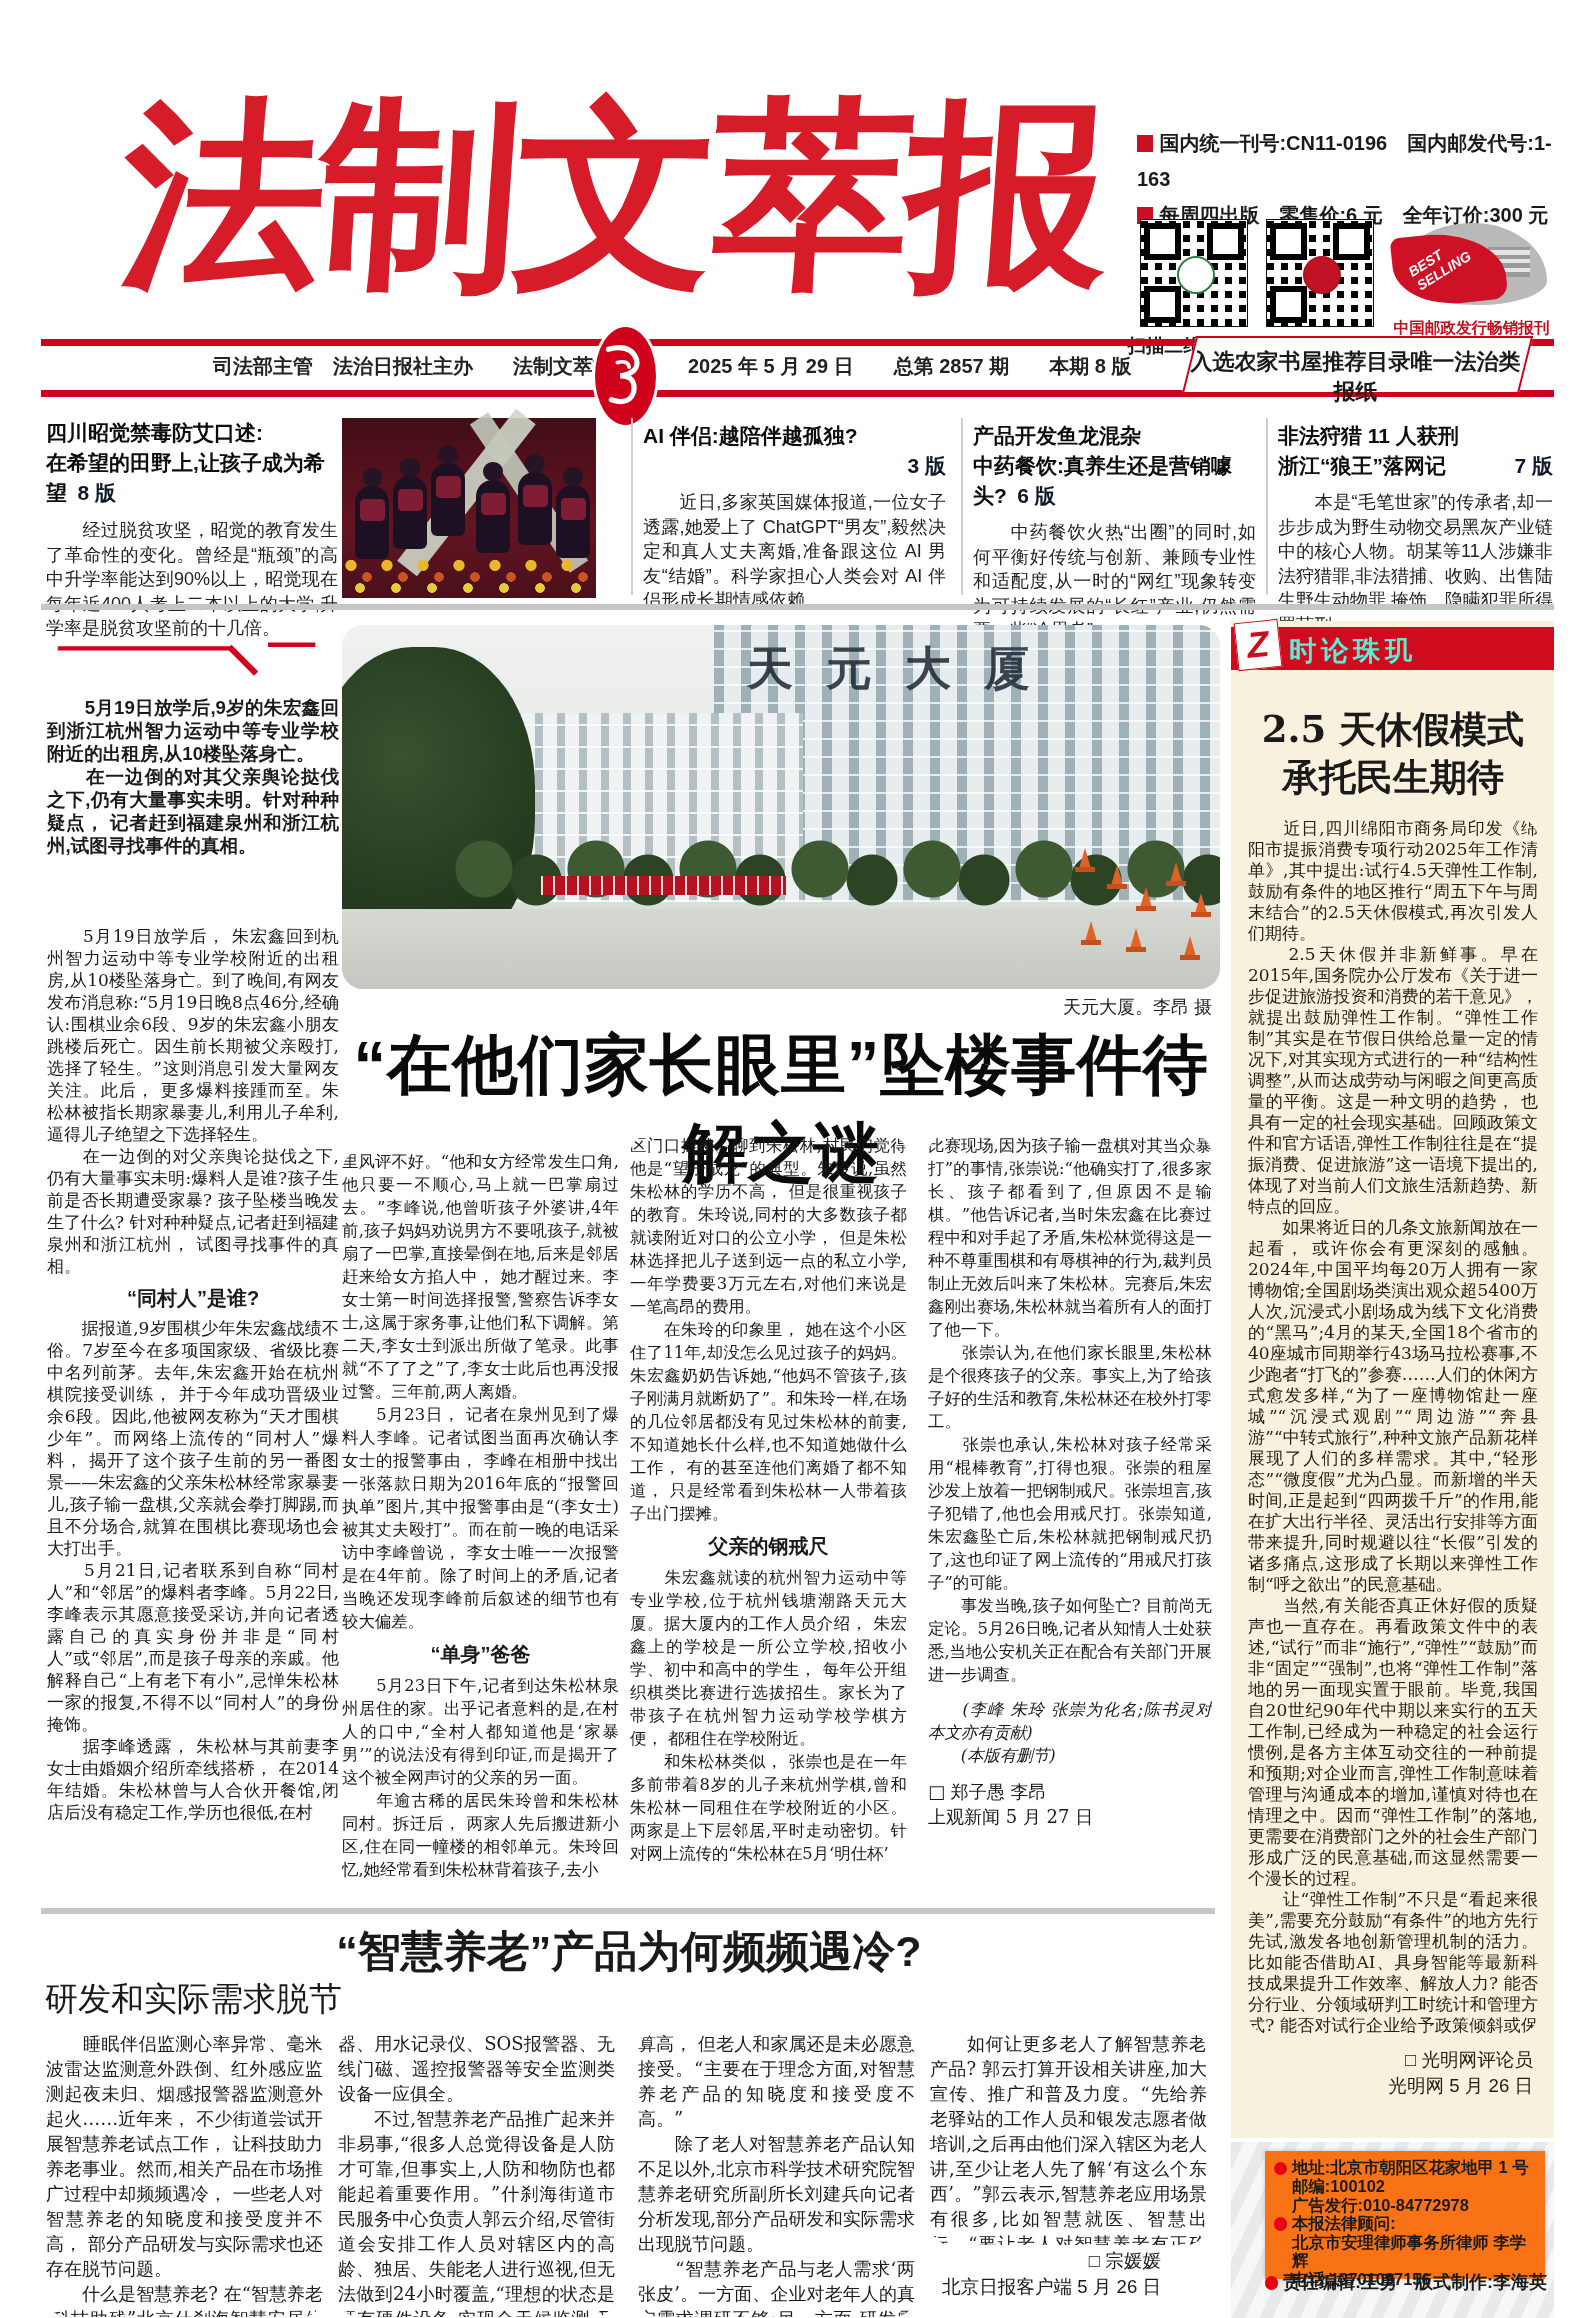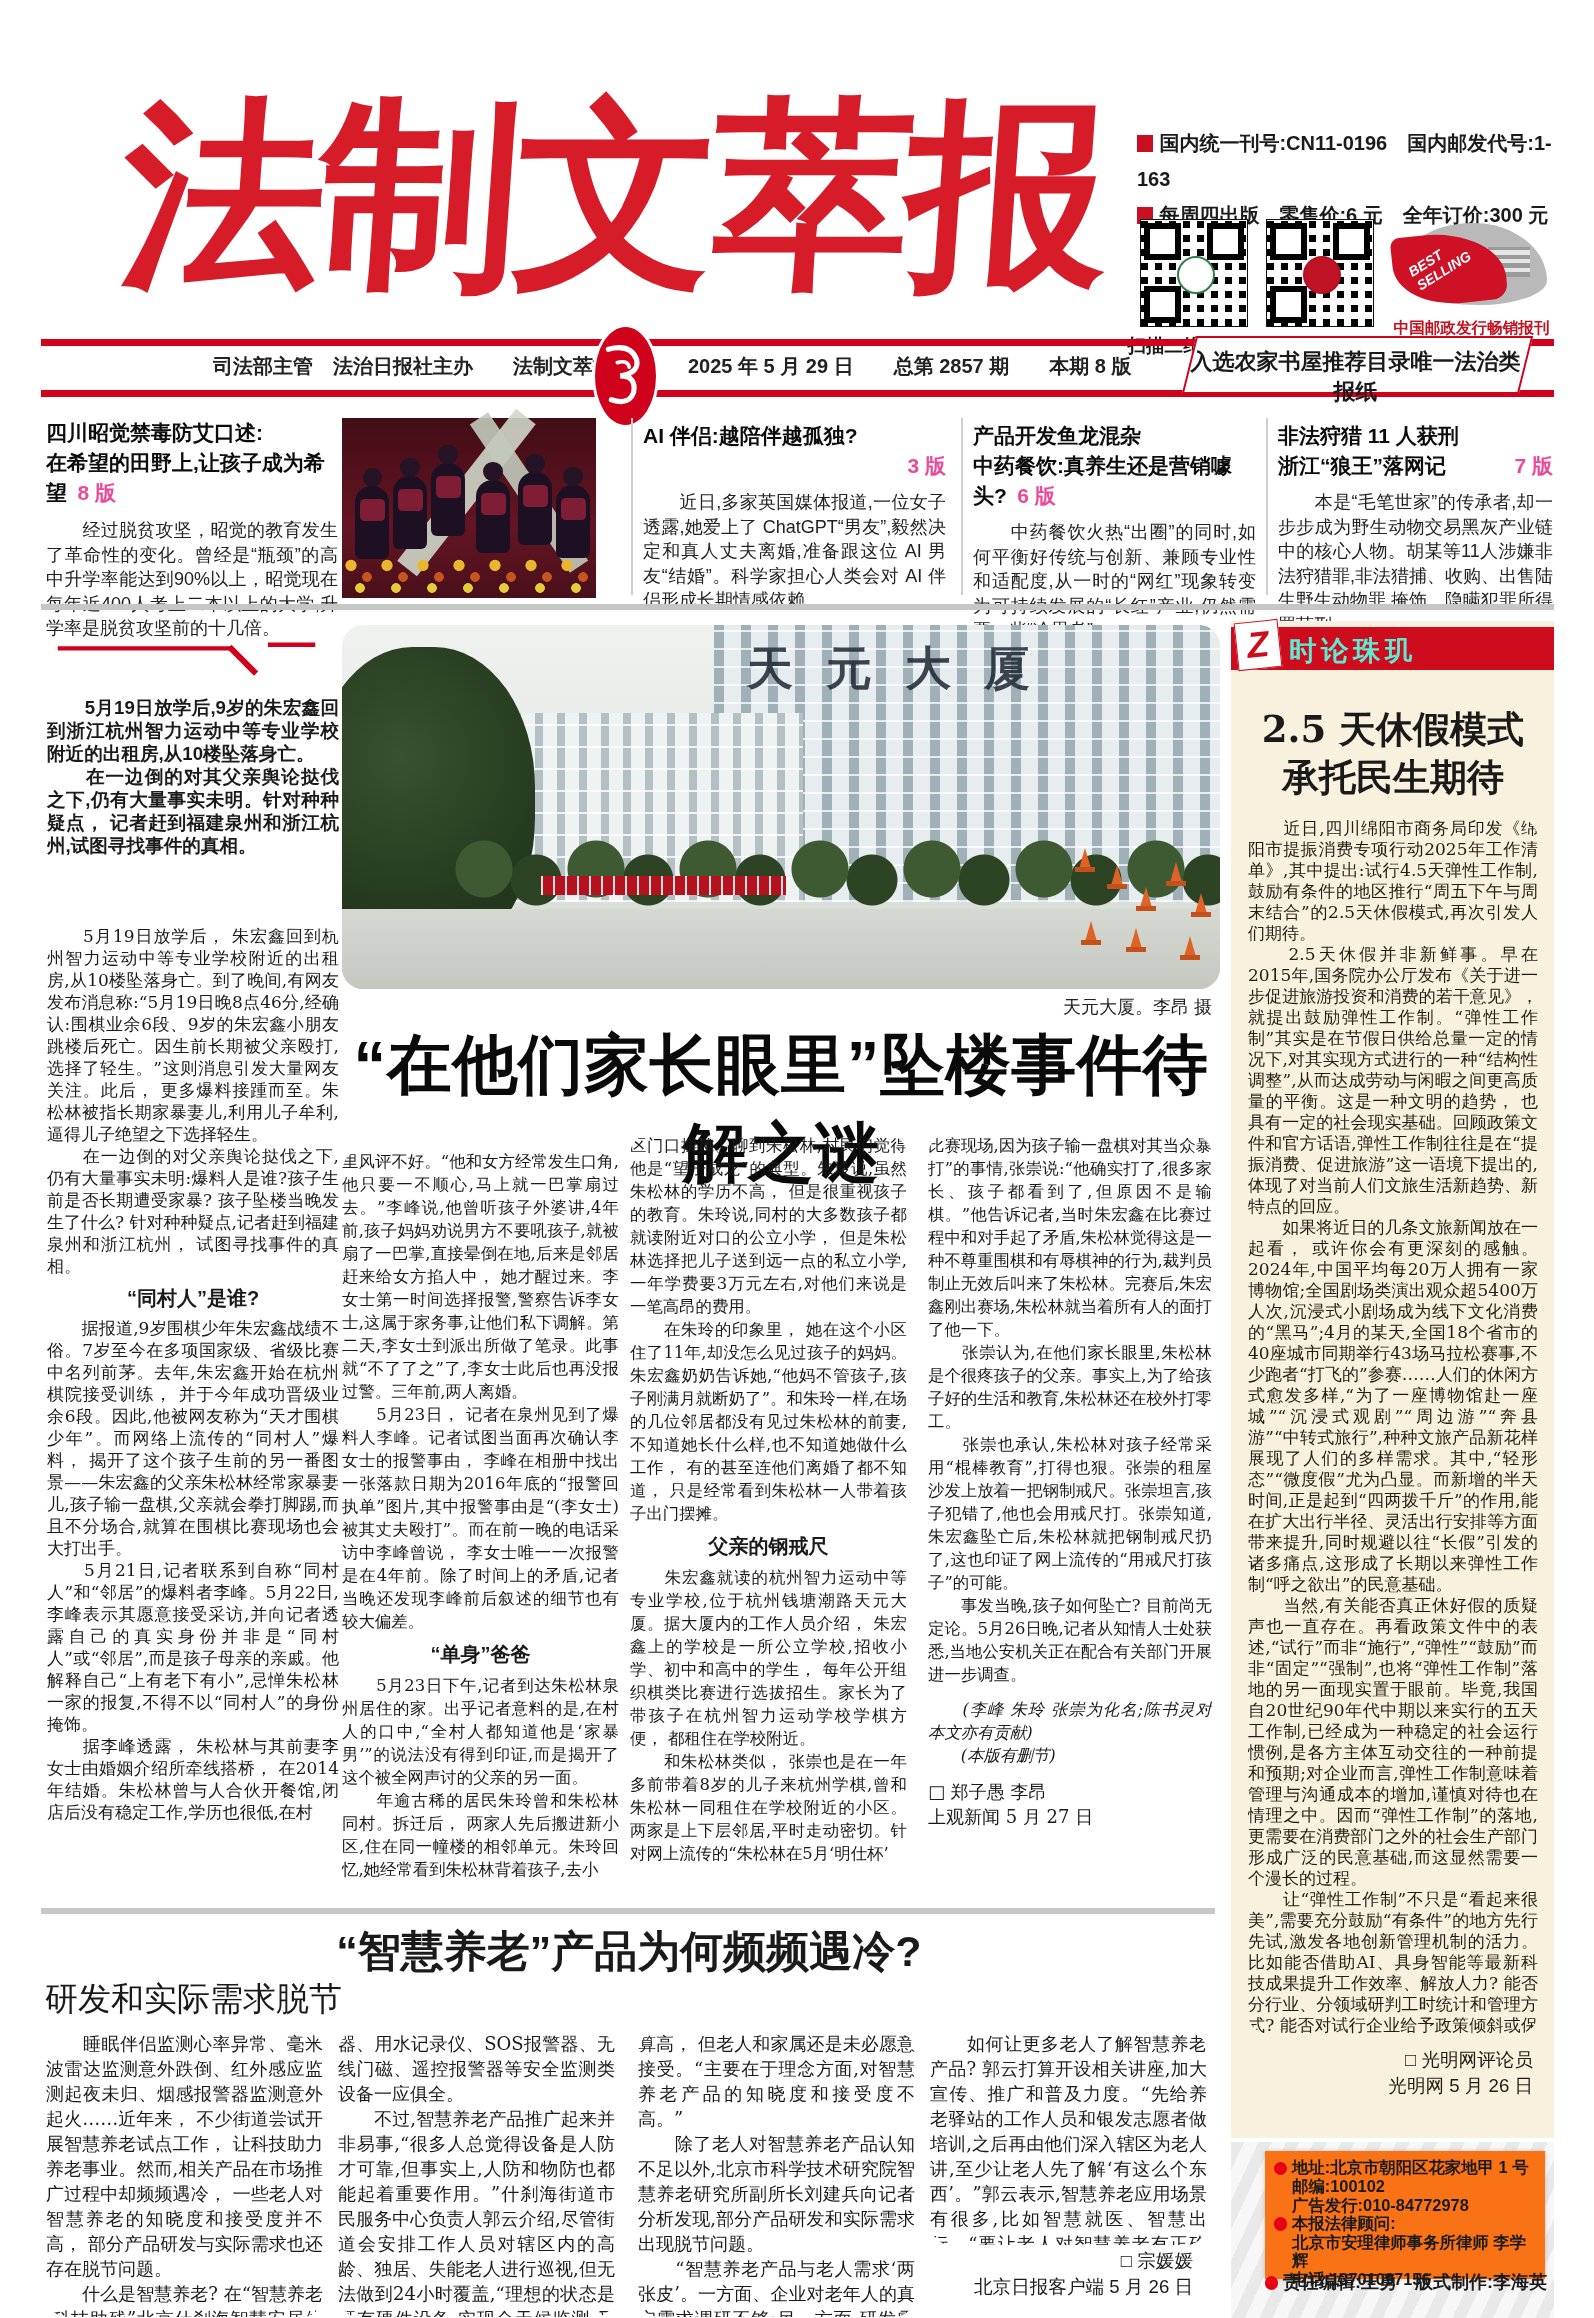--- a/index.html
+++ b/index.html
@@ -42,21 +42,21 @@
   .rule-red{background:#d0021b;height:6.7px;left:41px;width:1513px;}
   .dl-text{top:353px;font-size:20px;font-weight:700;color:#222;}
   .dl-box{left:1189px;top:336px;width:333px;height:54px;border:2.2px solid #d0021b;transform:skewX(-14deg);background:#fff;}
   .dl-box-text{left:1189px;top:347px;width:333px;text-align:center;font-size:22px;font-weight:800;}
   .paper-logo{left:592px;top:324px;width:61px;height:98px;border-radius:50%;background:#d0021b;border:3px solid #fff;}
 
   
   .vrule{width:1.5px;background:#cfcfcf;top:418px;height:177px;}
   .brief-title{font-size:21px;font-weight:800;line-height:30px;color:#0c0c0c;}
   .brief-body{font-size:18px;line-height:24.5px;color:#222;}
-  .pg{color:#ec4899;font-weight:800;margin-left:10.4px;}
+  .pg{color:#0f172a;font-weight:800;margin-left:10.4px;}
   .photo-children{left:342px;top:418px;width:254px;height:180px;background:linear-gradient(#420d16,#641523 60%,#49101a);}
   .photo-children .beam1{position:absolute;left:112px;top:-22px;width:25px;height:193px;background:#cfd6c8;transform:rotate(38deg);opacity:.9;}
   .photo-children .beam2{position:absolute;left:176px;top:-15px;width:22px;height:179px;background:#c2c9ba;transform:rotate(-34deg);opacity:.9;}
   .fig{position:absolute;top:68px;width:34px;height:73px;background:#1c1022;border-radius:16.4px 16.4px 6px 6px;}
   .fig::before{content:"";position:absolute;left:7.4px;top:-18px;width:19.3px;height:19.3px;border-radius:50%;background:#241426;}
   .fig::after{content:"";position:absolute;left:4.5px;top:13.4px;width:25px;height:22px;background:#7e1d33;border-radius:4.5px;}
   .flowers{position:absolute;left:0;bottom:0;width:100%;height:43px;
     background-image:radial-gradient(circle at 9px 10.4px,#e9b62c 5.2px,transparent 6px),
                      radial-gradient(circle at 25px 22px,#c8551e 4.5px,transparent 5.2px),
                      radial-gradient(circle at 18px 33px,#e3cd3a 4.5px,transparent 5.2px);
@@ -108,21 +108,21 @@
   .sb-label{position:absolute;left:58px;top:6px;color:#5eead4;font-size:27.5px;font-weight:800;letter-spacing:4.5px;}
   .sb-title{left:1244px;top:705px;width:298px;text-align:center;font-size:37px;font-weight:900;
             font-family:"DejaVu Serif",serif;line-height:48px;}
   .sb-body{left:1248px;top:818px;width:290px;height:1216px;font-size:17px;line-height:21px;color:#241c12;}
   .sb-by{left:1265px;top:2047px;width:268px;text-align:right;font-size:18.6px;color:#241c12;}
 
   
   .b-headline{left:45px;top:1923px;width:1168px;text-align:center;font-size:43px;font-weight:900;}
   .b-subhead{left:45px;top:1977px;width:1168px;font-size:33px;font-weight:500;}
   .bcol{top:2031px;width:277px;height:286px;font-size:18px;line-height:25px;}
-  .b-by{left:916px;top:2248px;width:277px;text-align:right;font-size:18.6px;}
+  .b-by{left:884px;top:2248px;width:277px;text-align:right;font-size:18.6px;}
 
   
   .stripes{left:1231px;top:2142px;width:323px;height:176px;
      background:repeating-linear-gradient(115deg,#e9e9e9 0 12px,#f7f7f7 12px 25px);}
   .fbox{left:1265px;top:2151px;width:262px;height:113px;background:#f97316;box-shadow:0 0 4.5px rgba(0,0,0,.2);
         padding:7.4px 9px;font-size:16.4px;font-weight:700;line-height:18.6px;}
   .dot{display:inline-block;width:13.4px;height:13.4px;border-radius:50%;background:#e60012;margin-right:4.5px;vertical-align:-1.5px;}
   .indent{padding-left:18px;}
   .editors{left:1265px;top:2270px;width:283px;font-size:18px;font-weight:800;}
 </style>

